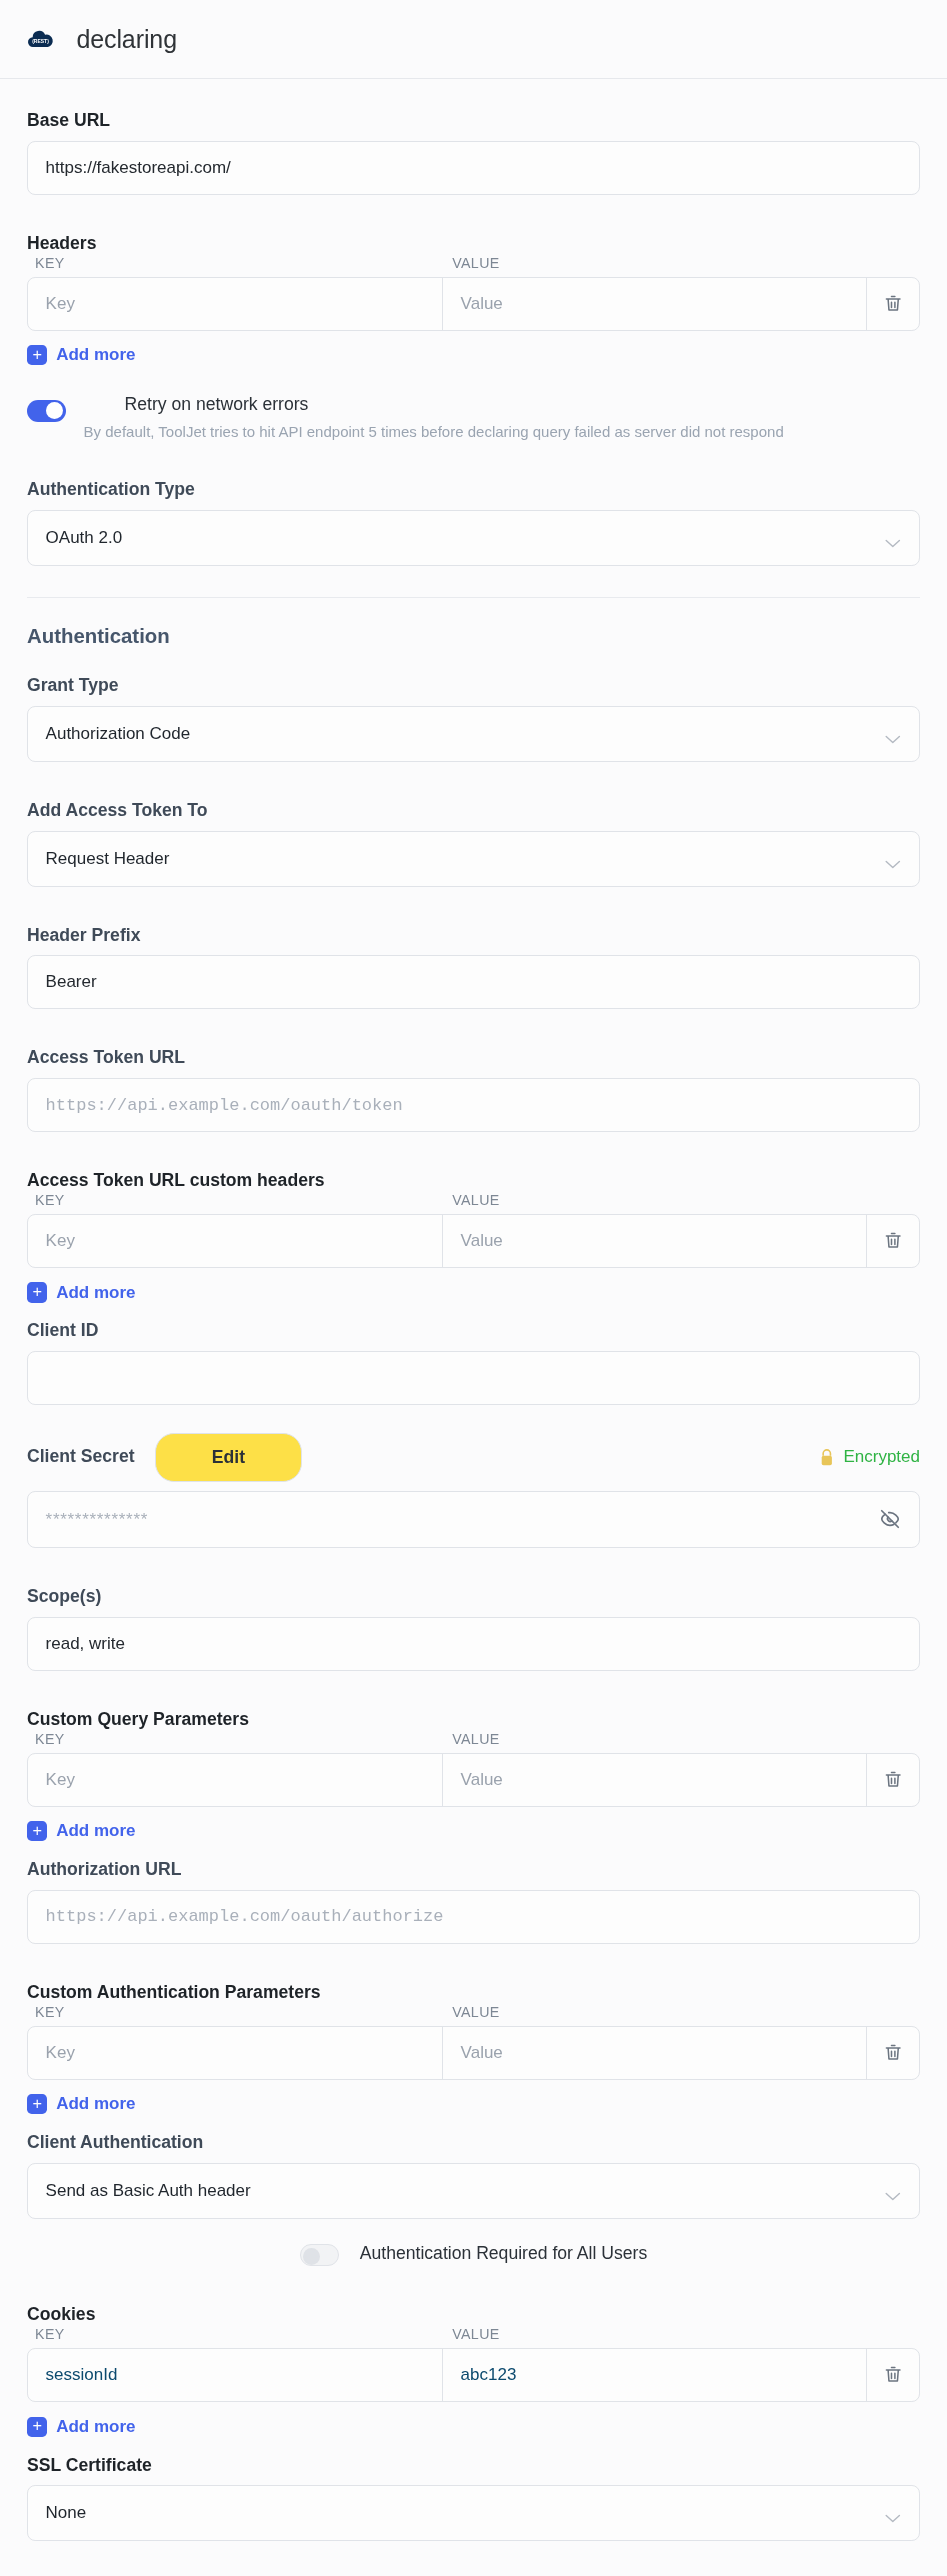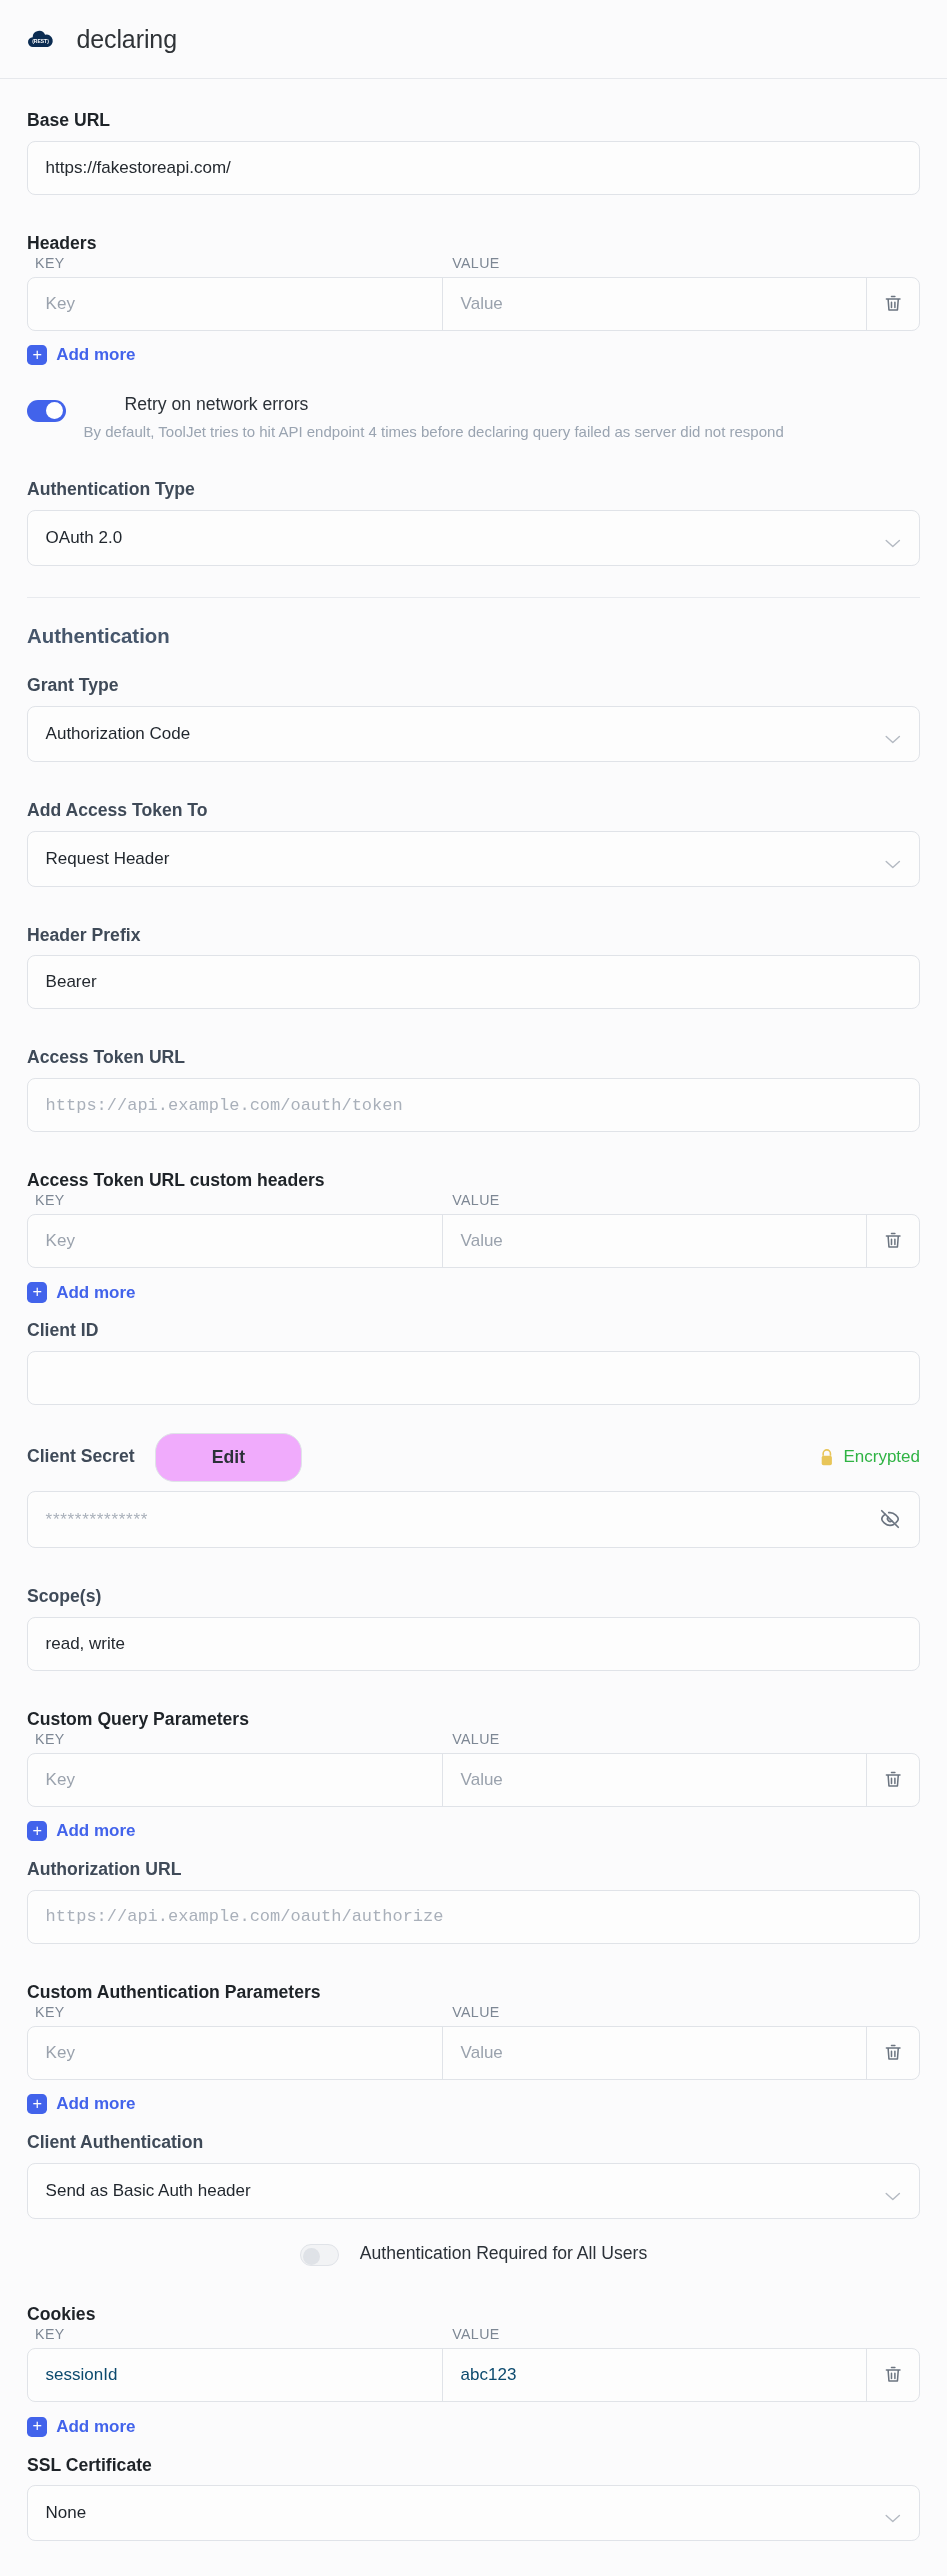--- a/index.html
+++ b/index.html
@@ -151,21 +151,21 @@
   .divider { height: 1.4px; background: #e8eaee; margin: 31px 0 0 0; }
 
   
   .secret-row {
     display: flex; align-items: center; gap: 20.4px;
     min-height: 50px;
   }
   .edit-btn {
     width: 147px; height: 49px;
     border: 1.4px solid #dfe3e8; border-radius: 19px;
-    background: #f0abfc;
+    background: #fde047;
     display: flex; align-items: center; justify-content: center;
     font-size: 17.6px; font-weight: bold; color: #2b3138;
   }
   .encrypted {
     margin-left: auto;
     display: flex; align-items: center; gap: 7.5px;
     font-size: 17px; color: #2fb344;
   }
   .lockico { width: 17.6px; height: 20.4px; flex: 0 0 auto; }
 
@@ -226,21 +226,21 @@
       </span>
     <span>Add more</span>
   </div>
 
   <div class="retry">
     <div class="toggle on">
         <div class="knob"></div>
       </div>
     <div>
       <div class="retry-title">Retry on network errors</div>
-      <div class="retry-sub">By default, ToolJet tries to hit API endpoint 4 times before declaring query failed as server did not respond</div>
+      <div class="retry-sub">By default, ToolJet tries to hit API endpoint 5 times before declaring query failed as server did not respond</div>
     </div>
   </div>
 
   <div class="gap-lg"></div>
 
   <div class="label">Authentication Type</div>
   <div class="field">
     <div class="select">
       <span>OAuth 2.0</span>
       <span class="chev">

